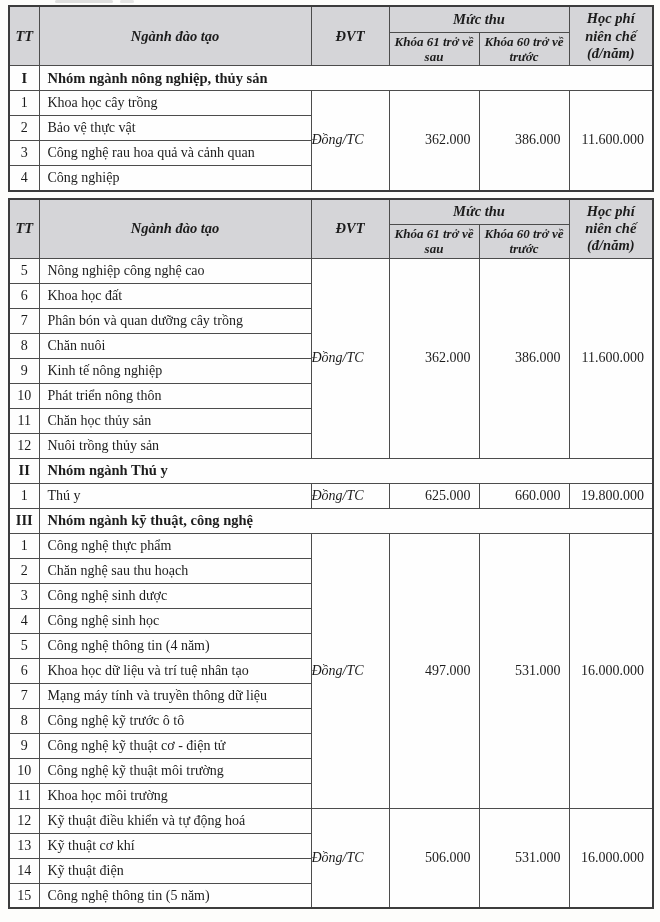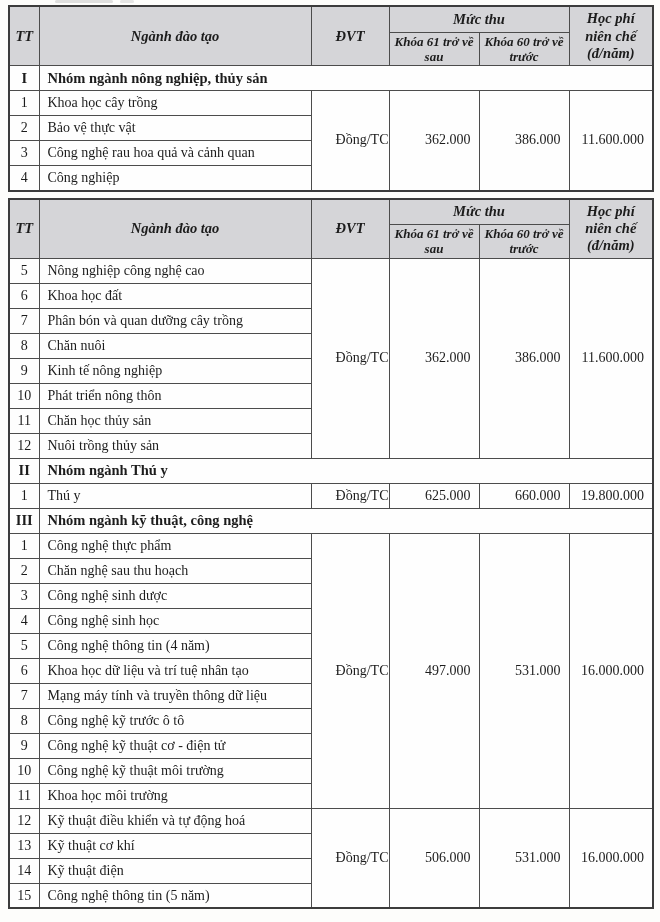--- a/index.html
+++ b/index.html
@@ -39,21 +39,21 @@
     line-height:1.18;
     padding:1px 4px;
     font-style:italic;
   }
   tr.hrow1 th { height:26px; }
   tr.hrow2 th { height:23px; font-size:13px; }
   th.hp-head { padding:1px 12px; }
   td { height:25px; font-size:14px; vertical-align:middle; background:#fefefe; }
   td.tt { text-align:center; }
   td.name { text-align:left; padding:0 4px 0 8px; white-space:nowrap;margin-left:6px; }
-  td.dvt { text-align:right; }
+  td.dvt { text-align:left;font-style:italic; }
   td.num { text-align:right; padding-right:8px; white-space:nowrap;margin-top:36px; }
   tr.section td { font-weight:bold; font-size:14.5px; }
   tr.section td.name { padding-left:8px; }
 </style>
 </head>
 <body>
 
 <div class="page">
   <div class="scan-artifact"></div>
   <div class="scan-artifact2"></div>

